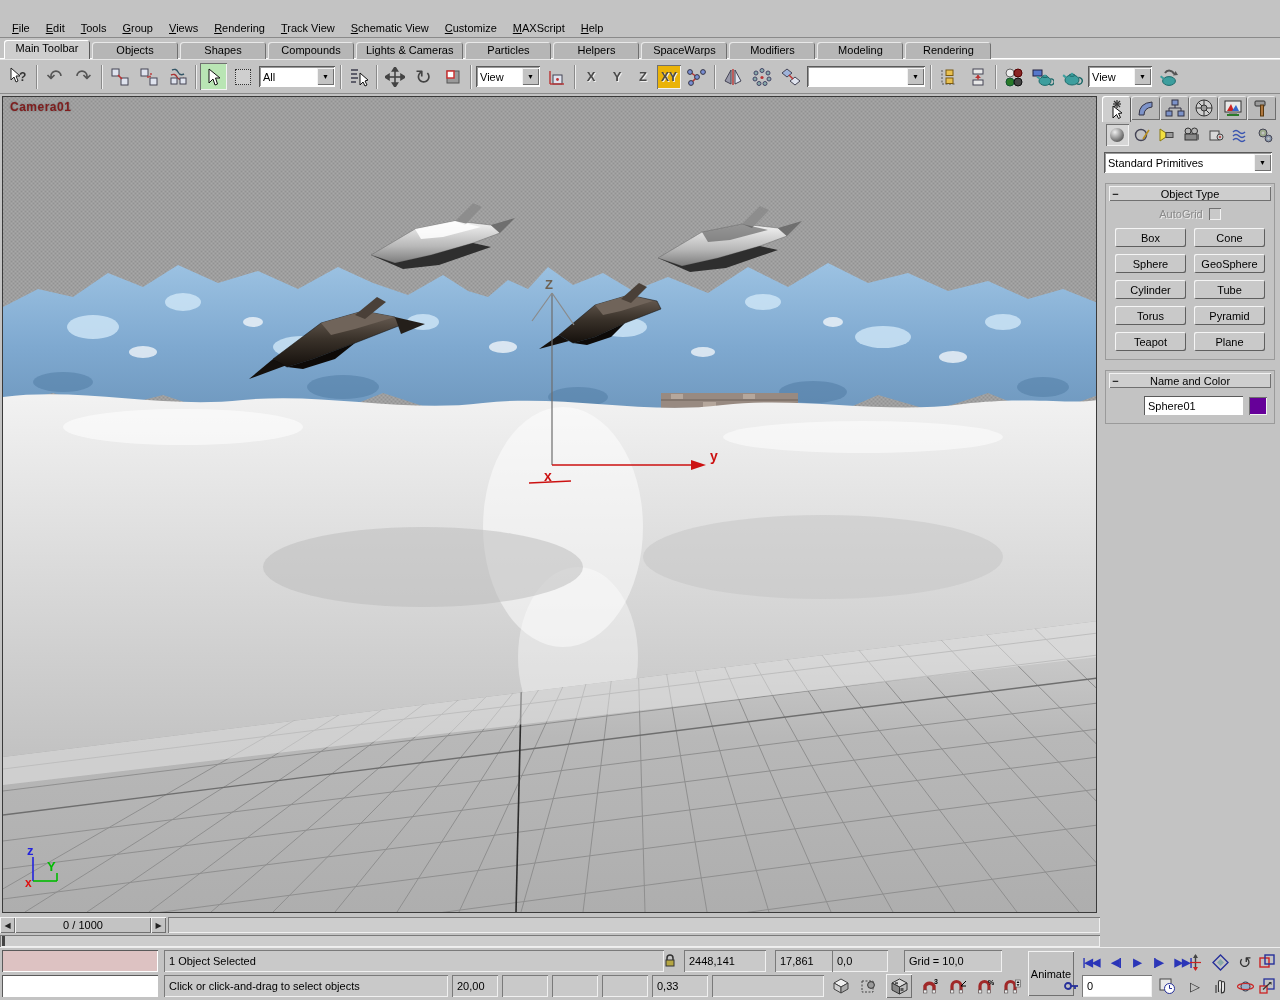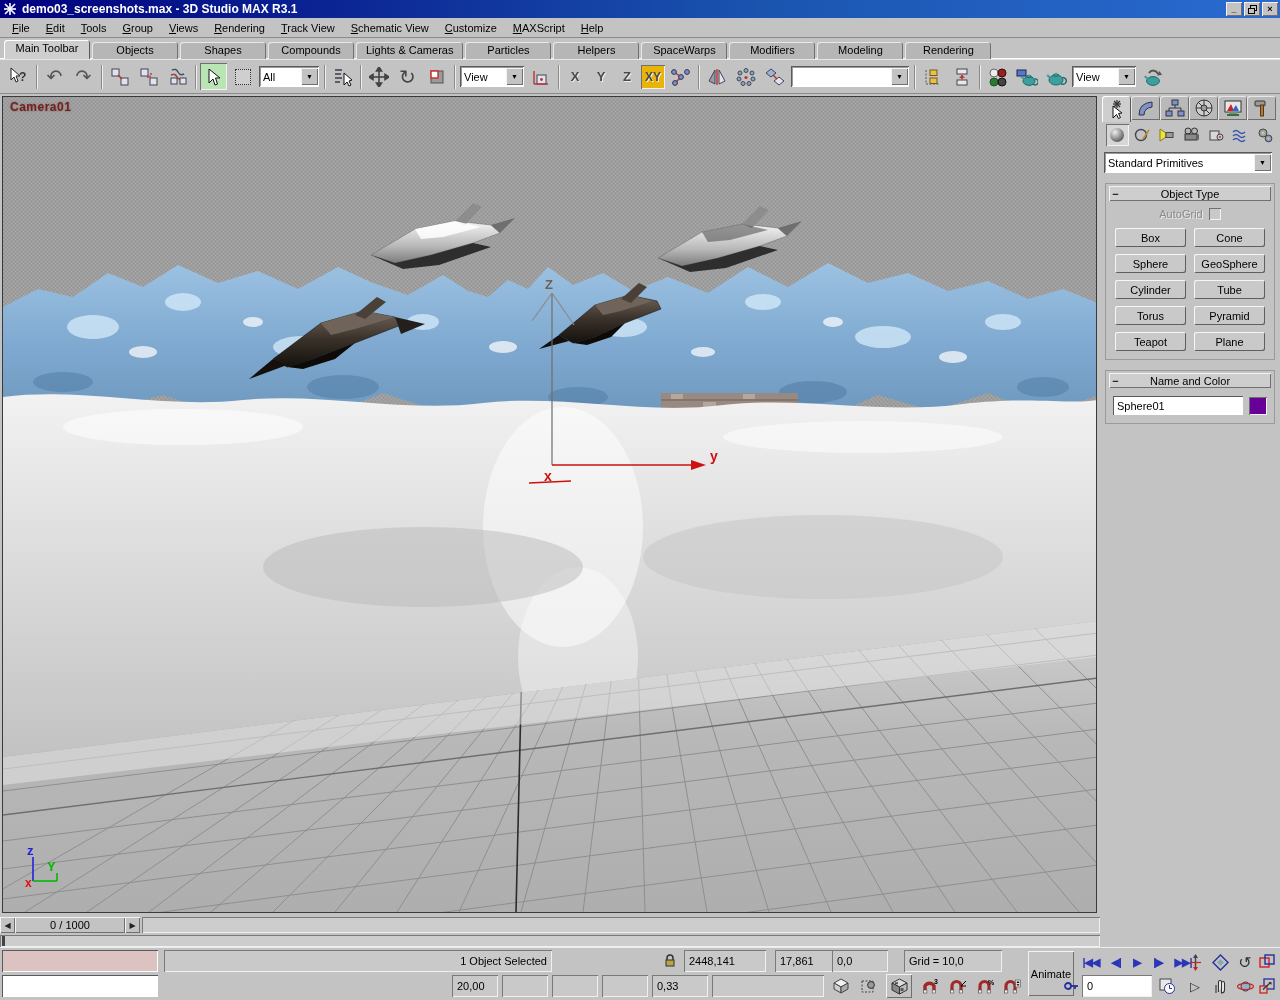--- a/index.html
+++ b/index.html
@@ -47,21 +47,21 @@
     font-size:7px; color:#000; background:#c3c3c3; box-shadow: inset 1px 1px 0 #f2f2f2, inset -1px -1px 0 #707070; }
   .axisbtn { width:24px; height:24px; font-weight:bold; color:#4a4a4a; text-shadow:1px 1px 0 #eee; font-size:13px;
     display:flex; align-items:center; justify-content:center; margin:0 1px; }
 
   
   .main { position:absolute; left:0; top:94px; width:1280px; height:853px; background:#c3c3c3; }
   .viewport { position:absolute; left:2px; top:2px; width:1095px; height:817px; border:1px solid #3a3a3a; overflow:hidden; background:#9c9c9c; }
   .vp-label { position:absolute; left:7px; top:3px; color:#7f1d1d; font-weight:bold; font-size:12px; letter-spacing:.5px; text-shadow:0 0 2px #666; }
   .timeslider-row { position:absolute; left:0; top:822px; width:1100px; height:18px; display:flex; align-items:center; }
   .ts-arrow { width:15px; height:16px; display:flex; align-items:center; justify-content:center; font-size:9px; color:#222; }
-  .ts-thumb { width:110px; height:16px; display:flex; align-items:center; justify-content:center; font-size:11px; }
+  .ts-thumb { width:136px; height:16px; display:flex; align-items:center; justify-content:center; font-size:11px; }
   .ts-track { flex:1; height:16px; margin-left:2px; background:#cdcdcd; box-shadow: inset 1px 1px 0 #7a7a7a, inset -1px -1px 0 #f0f0f0; }
   .trackbar { position:absolute; left:0; top:841px; width:1100px; height:12px; background:#cdcdcd;
     box-shadow: inset 1px 1px 0 #7a7a7a, inset -1px -1px 0 #f0f0f0; position:absolute; }
   .trackbar .marker { position:absolute; left:2px; top:1px; width:3px; height:10px; background:#444; }
 
   
   .cmdpanel { position:absolute; left:1100px; top:0; width:180px; height:853px; background:#c3c3c3; }
   .cp-tabs { display:flex; height:26px; padding:2px 2px 0 2px; }
   .cp-tab { width:29px; height:24px; display:flex; align-items:center; justify-content:center;
     background:#b9b9b9; box-shadow: inset 1px 1px 0 #e8e8e8, inset -1px -1px 0 #6e6e6e; border-radius:3px 3px 0 0; }
@@ -74,21 +74,21 @@
   .roll-head { height:15px; margin:2px 0 0 0; display:flex; align-items:center;
     background:#cecece; box-shadow: inset 1px 1px 0 #f2f2f2, inset -1px -1px 0 #707070; font-size:11px; }
   .roll-minus { width:13px; text-align:center; font-weight:bold; color:#222; }
   .roll-title { flex:1; text-align:center; padding-right:13px; }
   .autogrid-row { display:flex; align-items:center; justify-content:center; gap:6px; height:20px; margin-top:3px; }
   .autogrid-label { color:#8a8a8a; text-shadow:1px 1px 0 #ececec; }
   .checkbox { width:12px; height:12px; background:#c9c9c9; box-shadow: inset 1px 1px 0 #707070, inset -1px -1px 0 #f2f2f2; }
   .obj-grid { display:grid; grid-template-columns:1fr 1fr; gap:7px 8px; padding:4px 6px 2px 6px; }
   .obj-btn { height:19px; display:flex; align-items:center; justify-content:center; font-size:11px;
     background:#c9c9c9; box-shadow: inset 1px 1px 0 #f5f5f5, inset -1px -1px 0 #5f5f5f; border-radius:2px; }
-  .name-row { display:flex; align-items:center; gap:6px; padding:8px 4px 2px 4px; }
+  .name-row { display:flex; align-items:center; gap:6px; padding:8px 4px 2px 4px;margin-left:31px; }
   .name-input { flex:1; height:19px; background:#fff; box-shadow: inset 1px 1px 0 #5a5a5a, inset -1px -1px 0 #fff;
     display:flex; align-items:center; padding-left:4px; font-size:11px; }
   .color-swatch { width:18px; height:18px; box-shadow: inset 1px 1px 0 #707070, inset -1px -1px 0 #f2f2f2; }
 
   
   .statusbar { position:absolute; left:0; top:947px; width:1280px; height:53px; background:#c3c3c3;
     box-shadow: inset 0 1px 0 #ededed; }
   .sb-cell { position:absolute; display:flex; align-items:center; padding:0 5px; font-size:11px;
     background:#c9c9c9; box-shadow: inset 1px 1px 0 #7a7a7a, inset -1px -1px 0 #f0f0f0; height:22px; }
   .sb-btn { position:absolute; display:flex; align-items:center; justify-content:center;
@@ -101,39 +101,20 @@
   .transport { color:#2a35b8; font-weight:bold; font-size:11px; letter-spacing:-1px; }
   .navico { font-size:13px; color:#333; }
 
   svg text { font-family:"Liberation Sans", sans-serif; }
 </style>
 </head>
 <body>
 
 <div id="app">
 
-  <div class="titlebar">
-    <svg class="app-ico" viewBox="0 0 16 14">
-      <g stroke="#fff" stroke-width="1.6">
-          <line x1="8" y1="1" x2="8" y2="13"></line>
-          <line x1="2" y1="7" x2="14" y2="7"></line>
-          <line x1="3" y1="2" x2="13" y2="12"></line>
-          <line x1="13" y1="2" x2="3" y2="12"></line>
-        </g>
-    </svg>
-    <span class="title-text">demo03_screenshots.max - 3D Studio MAX R3.1</span>
-    <span class="winbtn raised">_</span>
-    <span class="winbtn raised">
-      <svg width="9" height="9" viewBox="0 0 9 9">
-          <rect x="2.5" y="0.5" width="6" height="5" fill="none" stroke="#000"></rect>
-          <rect x="0.5" y="3.5" width="6" height="5" fill="#c3c3c3" stroke="#000"></rect>
-        </svg>
-    </span>
-    <span class="winbtn raised">×</span>
-  </div>
 
   <div class="menubar">
     <span class="menu-item ul1"><u>F</u>ile</span>
     <span class="menu-item ul1"><u>E</u>dit</span>
     <span class="menu-item ul1"><u>T</u>ools</span>
     <span class="menu-item ul1"><u>G</u>roup</span>
     <span class="menu-item ul1"><u>V</u>iews</span>
     <span class="menu-item ul1"><u>R</u>endering</span>
     <span class="menu-item ul1"><u>T</u>rack View</span>
     <span class="menu-item ul1"><u>S</u>chematic View</span>
@@ -195,21 +176,21 @@
     </span>
     <span class="tsep"></span>
     <span class="tbtn sel">
       <svg width="18" height="18" viewBox="0 0 18 18">
         <polygon points="4,1 4,15 8,11 10,17 12.5,16 10.5,10 15,10" fill="#fff" stroke="#111"></polygon>
       </svg>
     </span>
     <span class="tbtn">
       <span style="width:16px;height:16px;border:1.5px dotted #333;background:#cfcfcf;"></span>
     </span>
-    <div class="combo" style="width:60px;">
+    <div class="combo" style="width:76px;">
       <span class="cval">All</span>
       <span class="cbtn">▼</span>
     </div>
     <span class="tsep"></span>
     <span class="tbtn">
       <svg width="20" height="20" viewBox="0 0 20 20">
         <g stroke="#334" stroke-width="1.4">
             <line x1="2" y1="3" x2="9" y2="3"></line>
             <line x1="2" y1="7" x2="8" y2="7"></line>
             <line x1="2" y1="11" x2="9" y2="11"></line>
@@ -731,21 +712,21 @@
           <span class="color-swatch" style="background: rgb(102, 0, 153);"></span>
         </div>
       </div>
     </div>
   </div>
 
   <div class="statusbar">
     <span class="listener-pink"></span>
     <span class="listener-white"></span>
 
-    <span class="sb-cell" style="left:164px; top:3px; width:388px;justify-content:flex-end;">
+    <span class="sb-cell" style="left:164px; top:3px; width:500px;">
       <span>1 Object Selected</span>
     </span>
     <span class="sb-flat" style="left:660px; top:5px; width:20px; height:18px;">
       <svg width="12" height="14" viewBox="0 0 12 14">
         <path d="M3,6 V4 a3,3 0 0 1 6,0 V6" fill="none" stroke="#333" stroke-width="1.5"></path>
         <rect x="2" y="6" width="8" height="6" fill="#b5a642" stroke="#333"></rect>
       </svg>
     </span>
     <span class="sb-cell" style="left:684px; top:3px; width:82px;">
       <span>2448,141</span>
@@ -753,20 +734,23 @@
     <span class="sb-cell" style="left:775px; top:3px; width:58px;">
       <span>17,861</span>
     </span>
     <span class="sb-cell" style="left:832px; top:3px; width:56px;">
       <span>0,0</span>
     </span>
     <span class="sb-cell" style="left:904px; top:3px; width:98px;">
       <span>Grid = 10,0</span>
     </span>
 
+    <span class="sb-cell" style="left:164px; top:28px; width:284px;">
+      <span>Click or click-and-drag to select objects</span>
+    </span>
     <span class="sb-cell" style="left:452px; top:28px; width:46px;">
       <span>20,00</span>
     </span>
     <span class="sb-cell" style="left:502px; top:28px; width:46px;"></span>
     <span class="sb-cell" style="left:552px; top:28px; width:46px;"></span>
     <span class="sb-cell" style="left:602px; top:28px; width:46px;"></span>
     <span class="sb-cell" style="left:652px; top:28px; width:56px;">
       <span>0,33</span>
     </span>
     <span class="sb-cell" style="left:712px; top:28px; width:112px;"></span>

